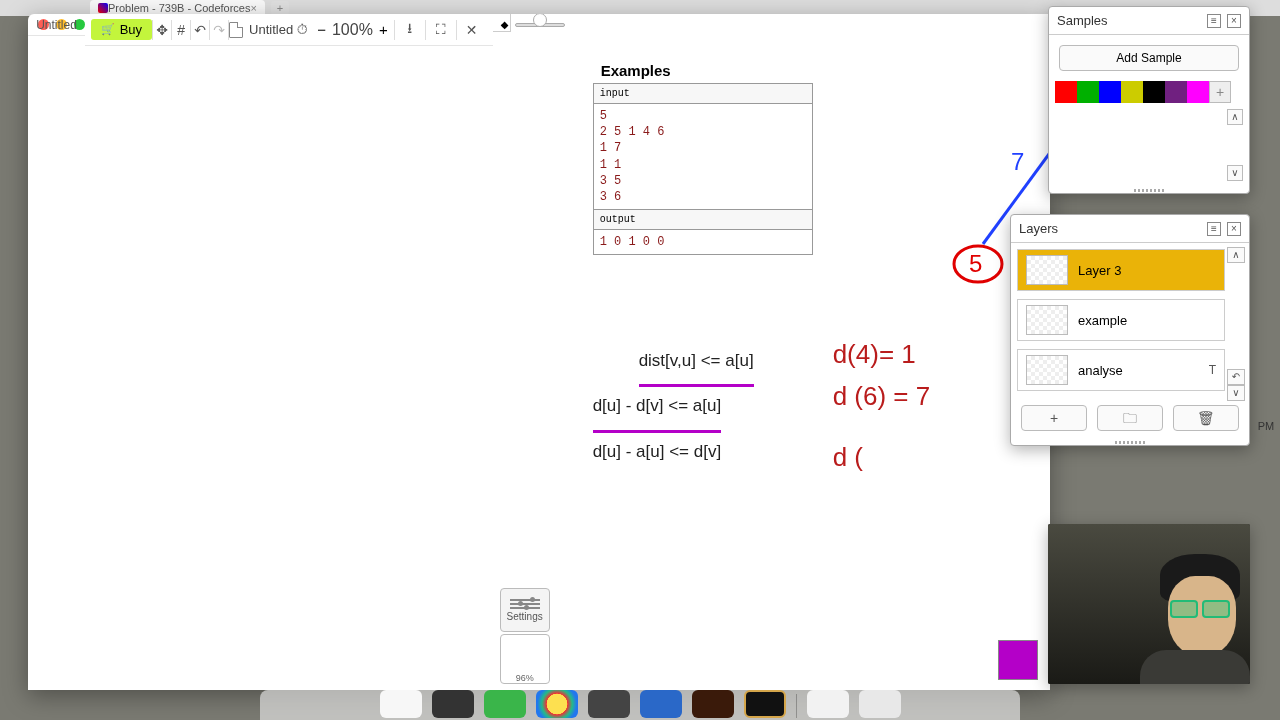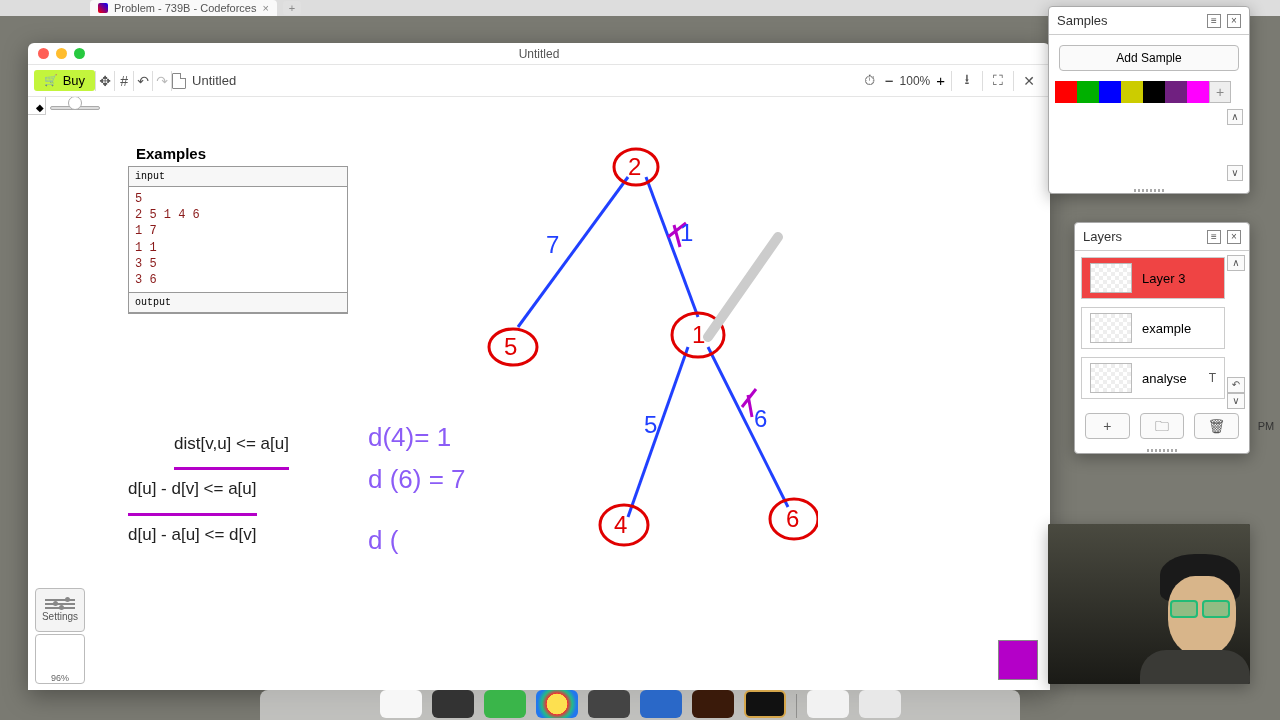--- a/index.html
+++ b/index.html
@@ -1,42 +1,42 @@
 <!DOCTYPE html>
 <html><head>
 <meta charset="utf-8">
 <style>
 * { box-sizing: border-box; margin: 0; padding: 0; font-family: -apple-system, "Helvetica Neue", Arial, sans-serif; }
 body { width: 1280px; height: 720px; overflow: hidden; background: #7a7a72; position: relative; }
 
 
 .browser-bar { position:absolute; top:0; left:0; right:0; height:16px; background:#ddd; display:flex; align-items:center;}
-.browser-tab { background:#f9f9f9; height:16px; font-size:11px; color:#555; padding:2px 8px; border-top-left-radius:4px; border-top-right-radius:4px; display:flex; align-items:center; gap:6px; margin-left:90px;}
+.browser-tab { background:#f9f9f9; height:16px; font-size:11px; color:#555; padding:2px 8px; border-top-left-radius:4px; border-top-right-radius:4px; display:flex; align-items:center; margin-left:90px;}
 .browser-tab .favicon { width:10px; height:10px; background:linear-gradient(45deg, red, blue); border-radius:2px;}
 .new-tab { width:18px; height:14px; background:#e0e0e0; border-radius:3px; margin-left:6px; font-size:11px; color:#888; text-align:center; line-height:14px;}
 
 
-.app-window { position:absolute; top:14px; left:28px; right:230px; bottom:30px; background:#fff; border-radius:6px 6px 0 0; box-shadow:0 6px 24px rgba(0,0,0,.35); display:flex; flex-direction:column;margin-top:29px;}
+.app-window { position:absolute; top:14px; left:28px; right:230px; bottom:30px; background:#fff; border-radius:6px 6px 0 0; box-shadow:0 6px 24px rgba(0,0,0,.35); display:flex; }
 .title-bar { height:22px; display:flex; align-items:center; position:relative; border-bottom:1px solid #e5e5e5;}
 .traffic { display:flex; gap:7px; padding-left:10px;}
 .tl { width:11px; height:11px; border-radius:50%; }
 .tl.red{background:#ff5f56;} .tl.yel{background:#ffbd2e;} .tl.grn{background:#27c93f;}
 .win-title{ position:absolute; left:0; right:0; text-align:center; font-size:12px; color:#555;}
 
 .toolbar { height:32px; display:flex; align-items:center; padding:0 6px; border-bottom:1px solid #e5e5e5; }
 .buy-btn{ background:#c3f53c; padding:3px 10px; font-size:13px; border-radius:3px; display:flex; align-items:center; gap:5px;}
 .buy-btn::before{content:"🛒"; font-size:11px;}
 .tb-icon{ width:18px; height:18px; display:flex; align-items:center; justify-content:center; color:#555; font-size:14px;}
 .tb-sep{ width:1px; height:20px; background:#ddd;}
 .doc-title{ display:flex; align-items:center; gap:6px; font-size:13px; color:#444;}
 .doc-icon{ width:14px; height:16px; border:1px solid #888; border-radius:1px; position:relative;}
 .doc-icon::after{content:""; position:absolute; top:-1px; right:-1px; width:5px; height:5px; border-left:1px solid #888; border-bottom:1px solid #888; background:#fff;}
 
 .right-tb{ margin-left:auto; display:flex; align-items:center; gap:6px; padding-right:6px;}
-.zoom{ font-size:12px; color:#444;}
+.zoom{ font-size:16px; color:#444;}
 
 .canvas-area{ flex:1; position:relative; background:#fff; overflow:hidden;}
 .ruler-corner{position:absolute; top:0; left:0; width:18px; height:18px; border-right:1px solid #ccc; border-bottom:1px solid #ccc;}
 .slider-widget{ position:absolute; top:5px; left:22px; width:50px; height:12px;}
 .slider-widget .track{height:4px;background:#ddd;border:1px solid #aaa;border-radius:2px;margin-top:4px;position:relative;}
 .slider-widget .knob{position:absolute;width:14px;height:14px;background:#fff;border:1px solid #aaa;border-radius:7px;top:-6px;left:18px;}
 
 
 .examples { position:absolute; top:48px; left:100px; width:220px; }
 .examples h4{ font-size:15px; font-weight:bold; padding-left:8px; margin-bottom:4px;}
@@ -44,21 +44,21 @@
 .examples .hdr{ font-family:"Courier New",monospace; font-size:10px; padding:4px 6px; border-bottom:1px solid #999; background:#f7f7f7;}
 .examples pre{ font-family:"Courier New",monospace; font-size:12px; color:#8a1a1a; padding:4px 6px; line-height:1.35;}
 .examples .box + .box{border-top:none;}
 
 
 .formulas{ position:absolute; top:328px; left:100px; font-size:17px; color:#222; line-height:2.2;}
 .formulas .l1{ padding-left:46px;}
 .underline-purple{ border-bottom:3px solid #b400c8; display:inline-block; padding-bottom:5px;}
 
 
-.hand-purple{ position:absolute; color:#8b5cf6; font-family:"Comic Sans MS","Segoe Script",cursive; font-size:26px; line-height:1.6;}
+.hand-purple{ position:absolute; color:#b91c1c; font-family:"Comic Sans MS","Segoe Script",cursive; font-size:26px; line-height:1.6;}
 
 
 svg.diagram{ position:absolute; top:30px; left:370px; }
 
 
 .settings-btn{ position:absolute; left:7px; bottom:58px; width:50px; height:44px; border:1px solid #bbb; border-radius:4px; background:#f4f4f4; display:flex; flex-direction:column; align-items:center; justify-content:center; gap:2px; font-size:10px; color:#555;}
 .settings-btn .sliders{display:flex;flex-direction:column;gap:2px;}
 .settings-btn .sl{width:30px;height:2px;background:#888;position:relative;}
 .settings-btn .sl::after{content:"";position:absolute;top:-2px;width:5px;height:5px;background:#888;border-radius:50%;}
 .settings-btn .sl:nth-child(1)::after{left:20px;}
@@ -78,26 +78,26 @@
 .samples{ top:6px; width:202px; }
 .add-sample{ margin:10px; padding:5px 0; text-align:center; font-size:12px; border:1px solid #bbb; border-radius:4px; background:#fafafa;}
 .colors-row{ display:flex; padding:0 6px 6px;}
 .cbox{ width:22px; height:22px;}
 .cbox.plus{border:1px solid #bbb;color:#888;font-size:14px;text-align:center;line-height:20px;background:#eee;}
 .sample-scroll{ height:72px; position:relative; margin:0 6px 6px;}
 .sample-scroll .arrow{position:absolute;right:0;width:16px;height:16px;border:1px solid #bbb;font-size:10px;text-align:center;line-height:14px;color:#555;background:#fafafa;}
 .grip{height:6px;display:flex;justify-content:center;align-items:center;}
 .grip::before{content:"";width:30px;height:3px;background:repeating-linear-gradient(90deg,#aaa 0 2px, transparent 2px 4px);}
 
-.layers{ top:222px; width:176px; }
+.layers{ top:214px; width:240px; }
 .layers-scroll{position:absolute;right:4px;top:32px;bottom:44px;width:18px;display:flex;flex-direction:column;justify-content:space-between;}
 .layers-scroll .ar{height:16px;border:1px solid #bbb;font-size:10px;text-align:center;line-height:14px;color:#555;background:#fafafa;}
 .layers-list{ padding:6px 24px 6px 6px; display:flex; flex-direction:column; gap:8px;}
 .layer-item{ display:flex; align-items:center; gap:10px; height:42px; border:1px solid #ccc; background:#fff; padding:0 8px; font-size:13px;}
-.layer-item.selected{ background:#ef4444; }
+.layer-item.selected{ background:#eab308; }
 .layer-thumb{ width:42px; height:30px; border:1px solid #bbb; background:repeating-conic-gradient(#eee 0 25%, #fff 0 50%) 0 0/8px 8px;}
 .layer-item .tmark{margin-left:auto;font-size:12px;color:#555;}
 .layer-btns{ display:flex; gap:10px; padding:8px 10px; }
 .lbt{ flex:1; height:26px; border:1px solid #bbb; border-radius:4px; background:#fafafa; font-size:14px; text-align:center; line-height:24px; color:#555;}
 
 
 .webcam{ position:absolute; right:30px; top:524px; width:202px; height:160px; background:#2a2a26; border-radius:2px; box-shadow:0 4px 16px rgba(0,0,0,.3); overflow:hidden;}
 .webcam .face{ position:absolute; right:14px; bottom:28px; width:68px; height:80px; background:#d8b58a; border-radius:40% 40% 46% 46%;}
 .webcam .hair{position:absolute; right:10px; bottom:82px; width:80px; height:48px; background:#1a1a1a; border-radius:44% 44% 20% 20%;}
 .webcam .glasses{position:absolute; right:20px; bottom:70px; width:60px; height:14px;}
@@ -184,20 +184,21 @@
         <div class="hdr">input</div>
         <pre>5
 2 5 1 4 6
 1 7
 1 1
 3 5
 3 6</pre>
       </div>
       <div class="box">
         <div class="hdr">output</div>
+        <pre>1 0 1 0 0</pre>
       </div>
     </div>
 
     <div class="formulas">
       <div class="l1"><span class="underline-purple">dist[v,u] &lt;= a[u]</span></div>
       <div><span class="underline-purple" style="border-bottom-width:3px;">d[u] - d[v] &lt;= a[u]</span></div>
       <div>d[u] - a[u] &lt;= d[v]</div>
     </div>
 
     <div class="hand-purple" style="top:320px; left:340px;">

